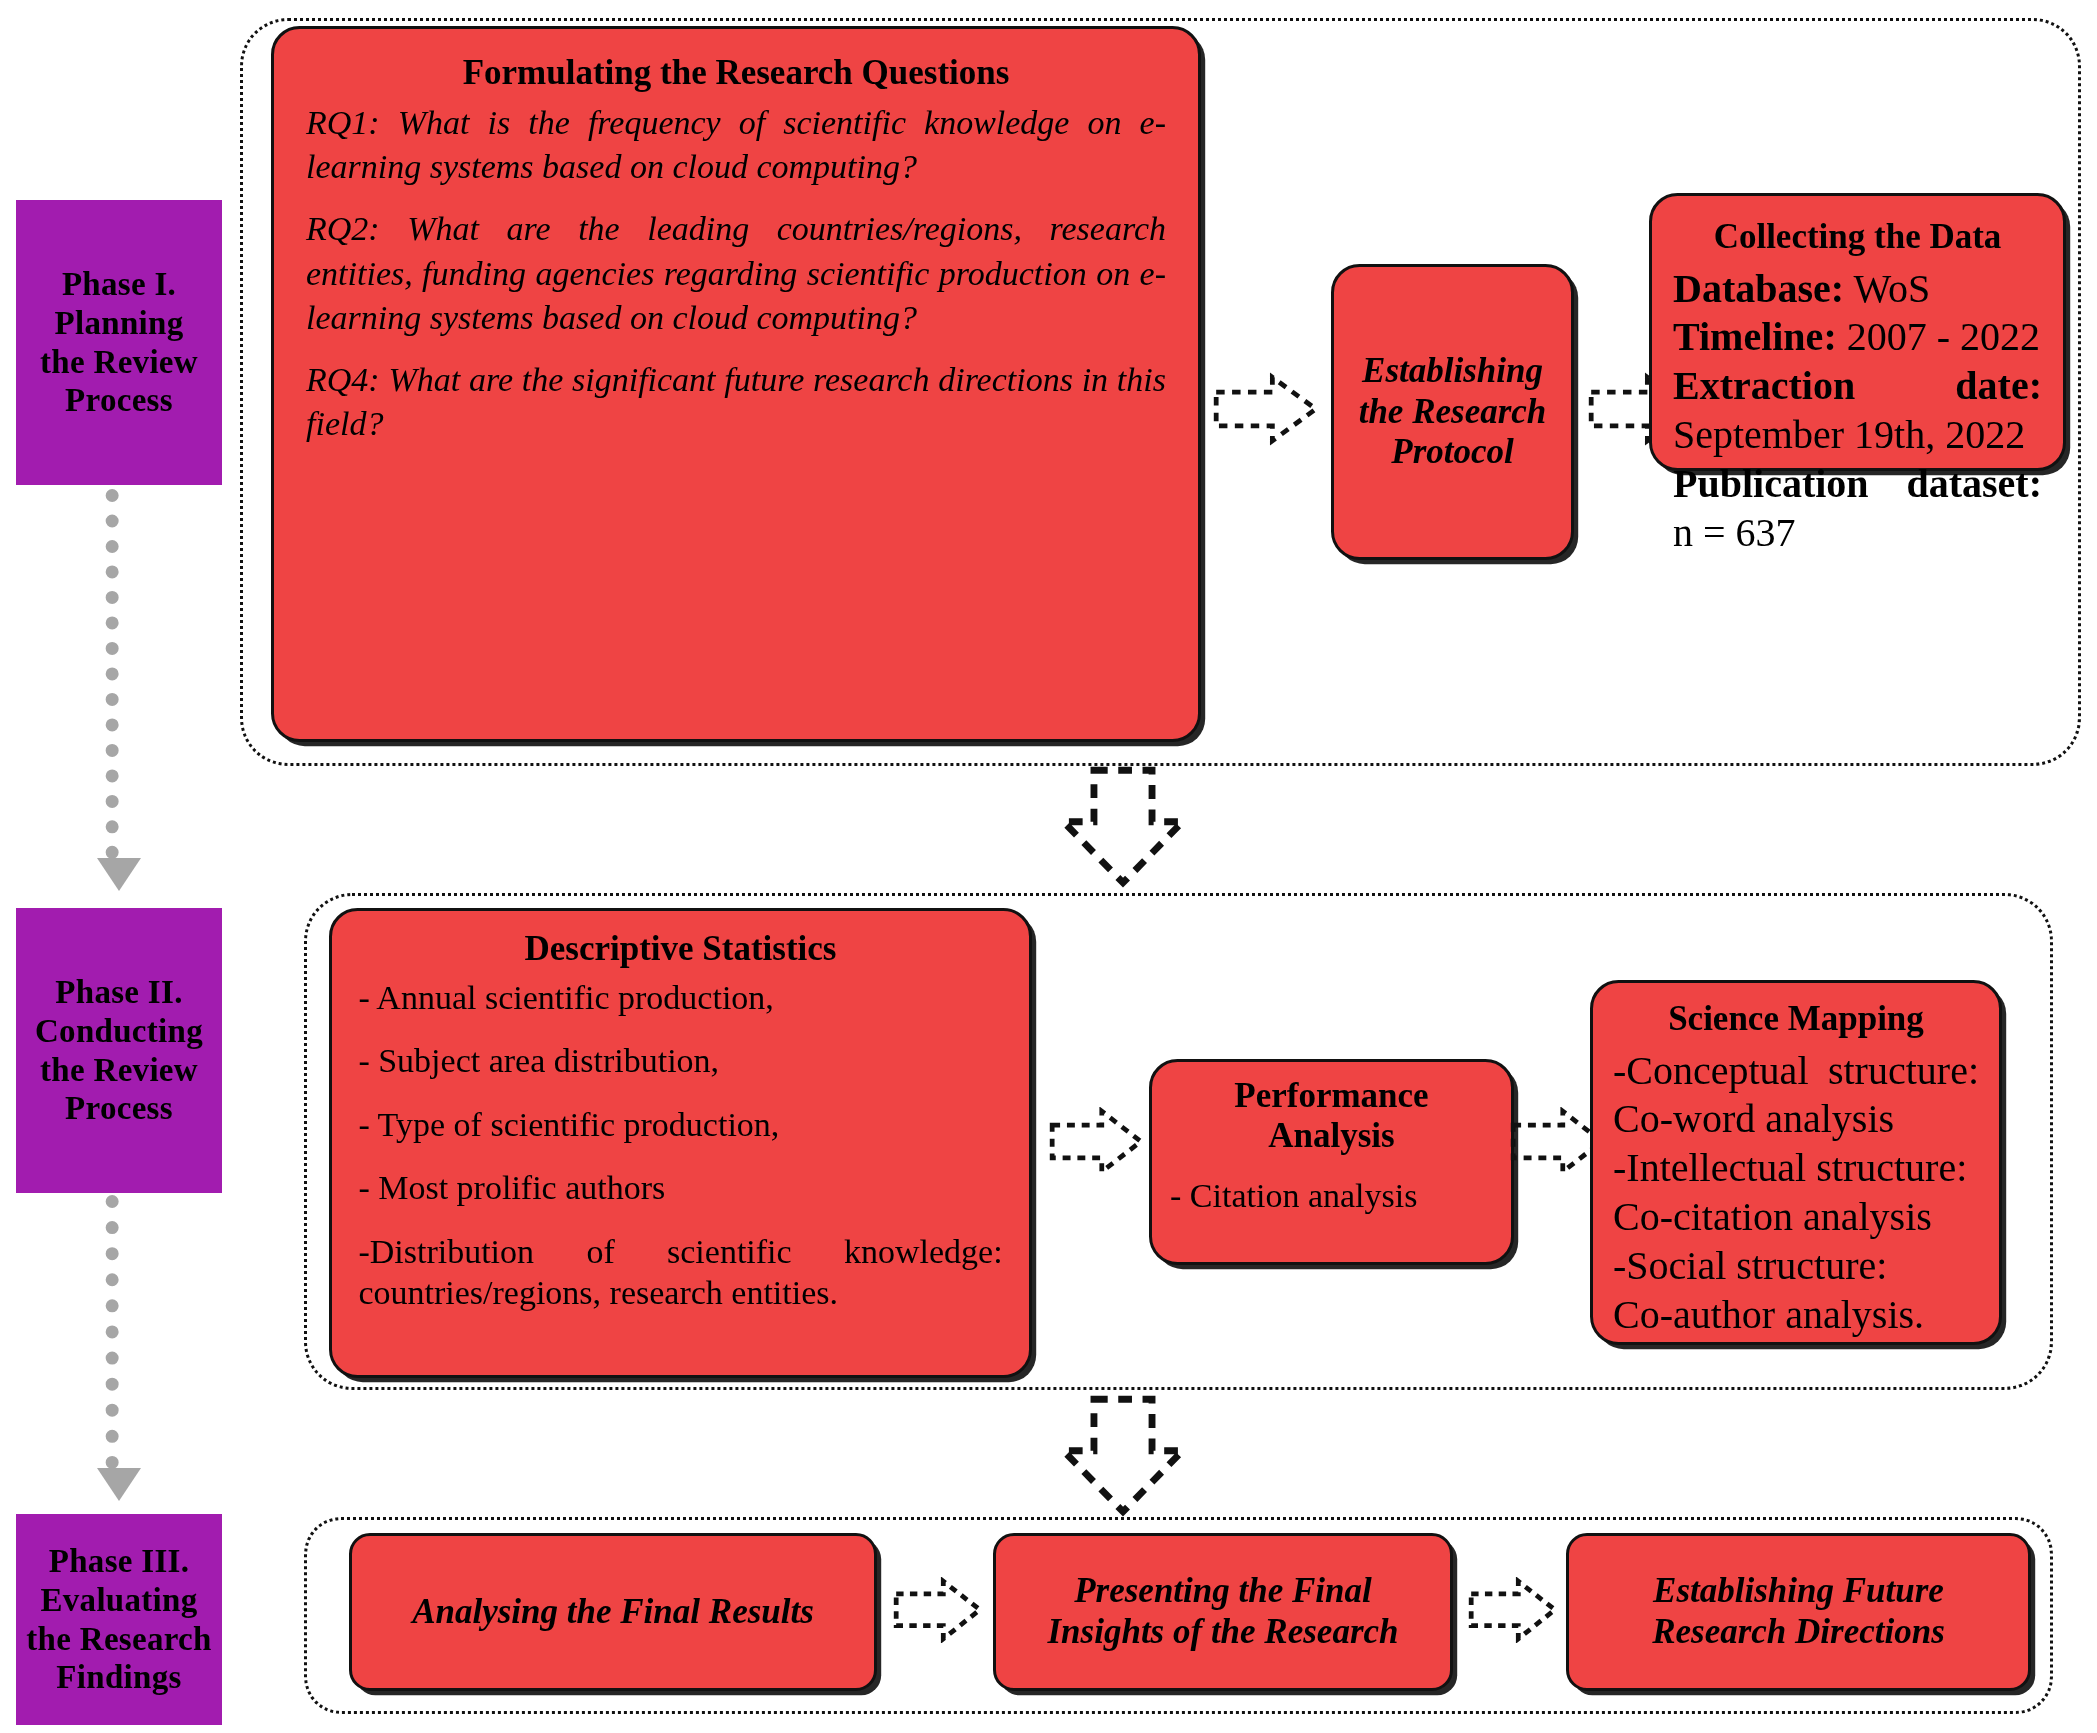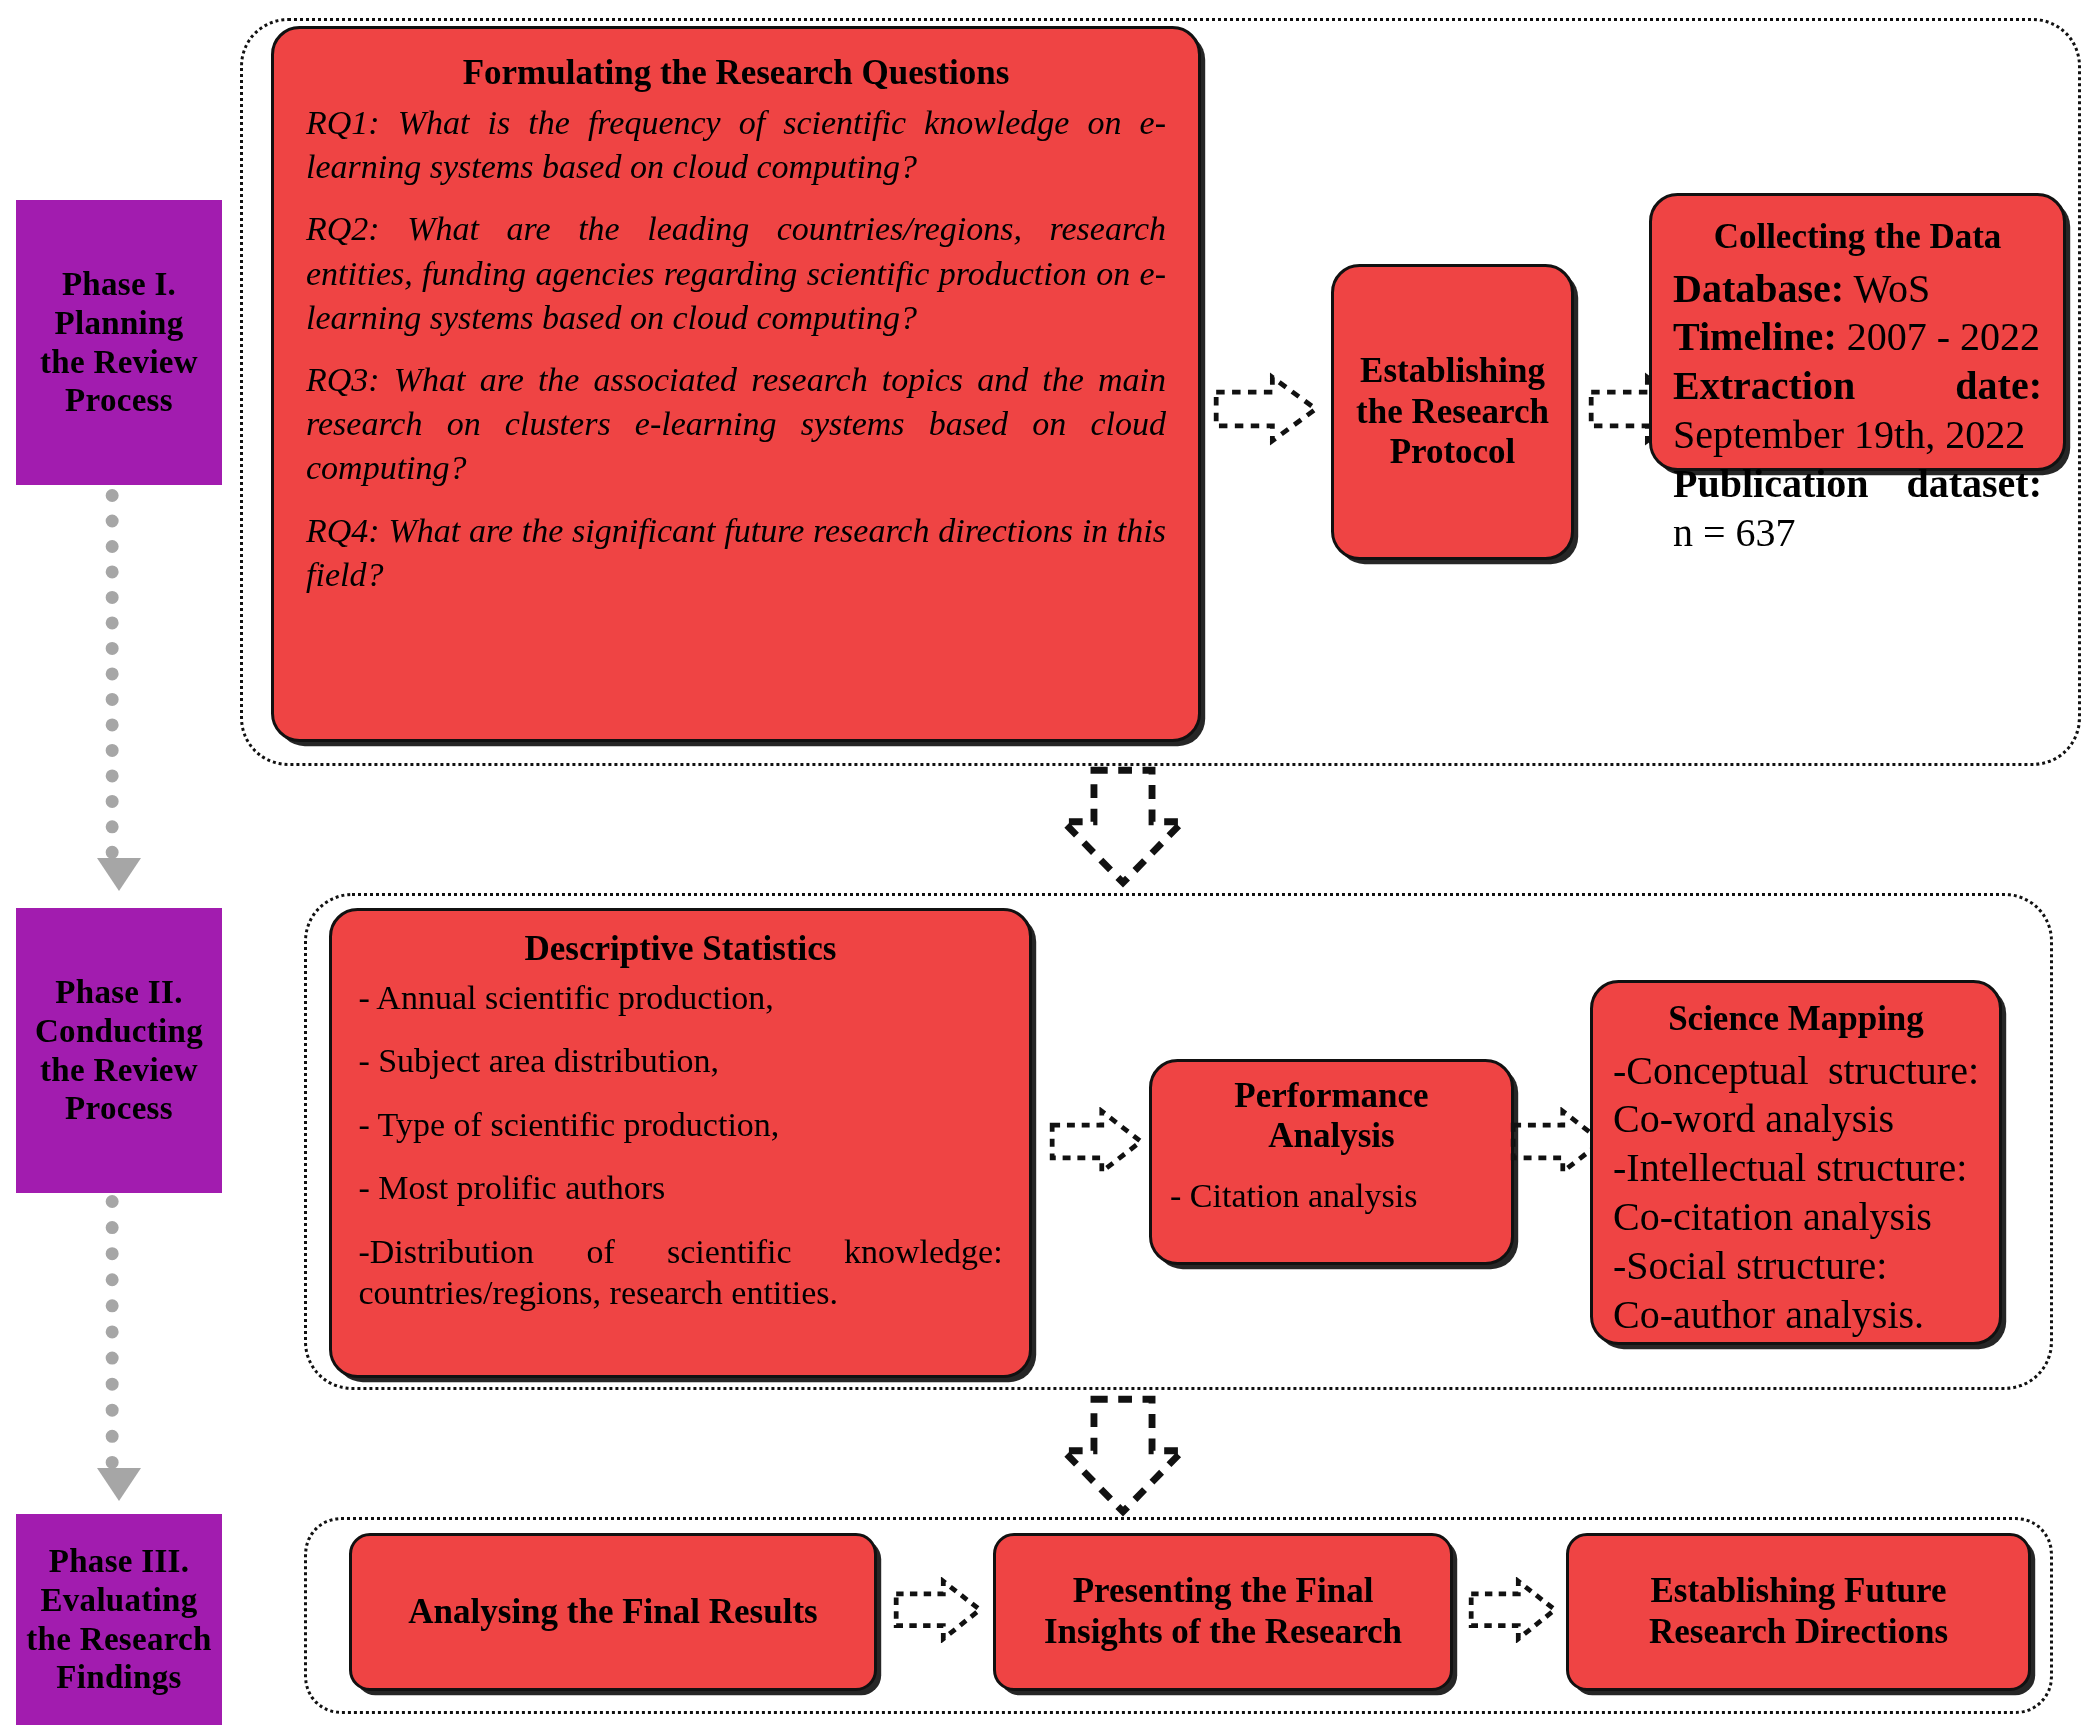--- a/index.html
+++ b/index.html
@@ -115,20 +115,21 @@
     justify-content:space-between;
     width:100%;
   }
 
   .centerbox{
     display:flex;
     flex-direction:column;
     align-items:center;
     justify-content:center;
     text-align:center;
+    font-style:italic;
   }
 
   .big-center{
     font-weight:bold;
     font-size:35px;
     line-height:1.16;
     text-align:center;
   }
 
   
@@ -181,21 +182,20 @@
     </div>
   </div>
 
   <div class="phase-box dotted" style="left:240px;top:18px;width:1841px;height:748px;"></div>
 
   <div class="card" style="left:271px;top:26.4px;width:930px;height:716px;padding:24px 32px 21px 32px;">
     <div class="title">Formulating the Research Questions</div>
     <div class="body">
       <p class="rq">RQ1: What is the frequency of scientific knowledge on e-learning systems based on cloud computing?</p>
       <p class="rq">RQ2: What are the leading countries/regions, research entities, funding agencies regarding scientific production on e-learning systems based on cloud computing?</p>
-      <p class="rq">RQ3: What are the associated research topics and the main research on clusters e-learning systems based on cloud computing?</p>
       <p class="rq">RQ4: What are the significant future research directions in this field?</p>
     </div>
   </div>
 
   <div class="harrow" style="left:1213px;top:372px;width:106px;height:74px;">
     <svg viewBox="0 0 200 140" preserveAspectRatio="none">
       <polygon points="6,38 112,38 112,10 194,70 112,130 112,102 6,102" fill="none" stroke="#111" stroke-width="9" stroke-dasharray="16 14" stroke-linejoin="miter"></polygon>
     </svg>
   </div>
 

